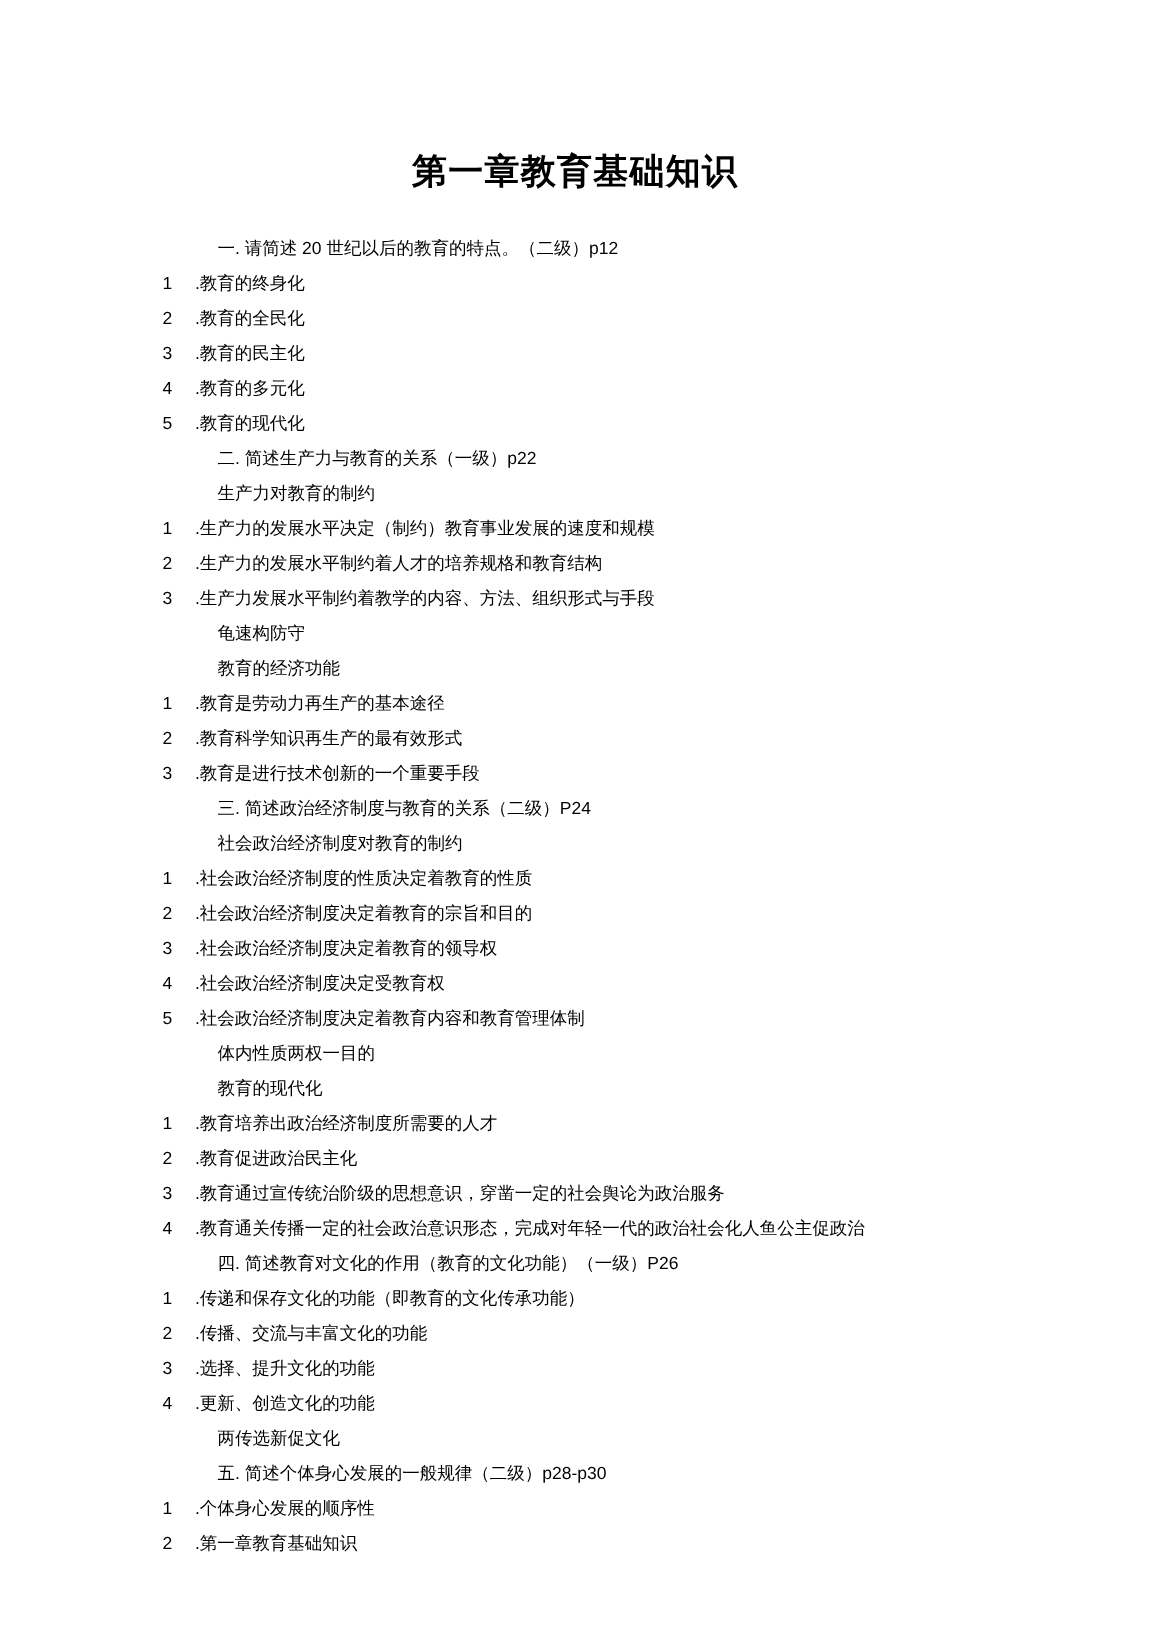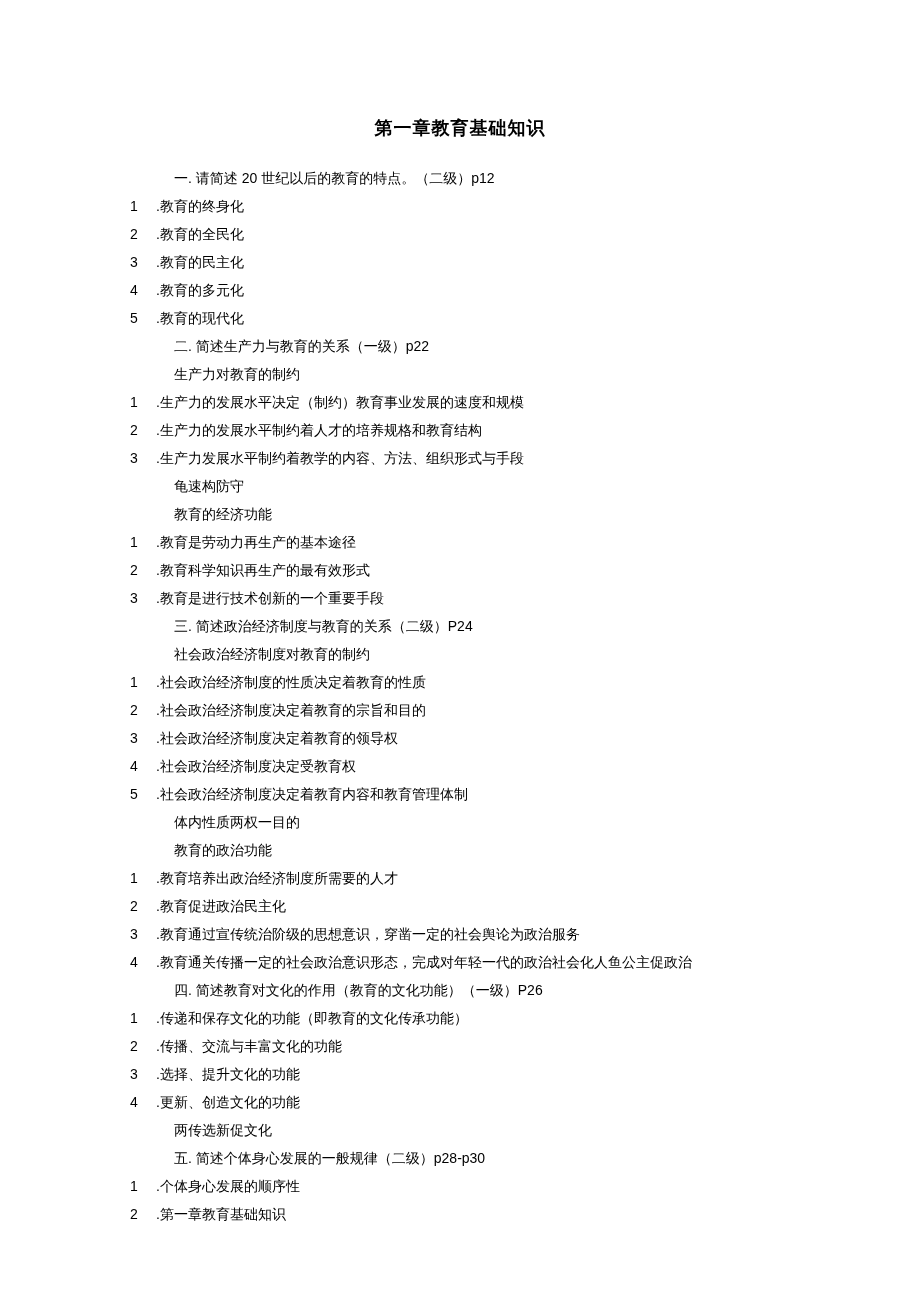--- a/index.html
+++ b/index.html
@@ -12,21 +12,21 @@
       font-family: "Microsoft YaHei", "SimSun", sans-serif;
       width: 920px;
       min-height: 1301px;
       padding: 110px 130px 60px 130px;
       color: #000000;
       font-size: 14px;
       line-height: 2.0;
     }
     .title {
       font-family: "SimSun", serif;
-      font-size: 18px;
+      font-size: 28px;
       text-align: center;
       margin-bottom: 18px;
       letter-spacing: 1px;
     }
     .line {
       display: block;
       margin-left: 44px;
     }
     .num-line {
       display: flex;
@@ -113,21 +113,21 @@
     </div>
     <div class="num-line">
       <span class="num">4</span>
       <span class="num-text"> .社会政治经济制度决定受教育权</span>
     </div>
     <div class="num-line">
       <span class="num">5</span>
       <span class="num-text"> .社会政治经济制度决定着教育内容和教育管理体制</span>
     </div>
     <div class="line">体内性质两权一目的</div>
-    <div class="line">教育的政治功能</div>
+    <div class="line">教育的现代化</div>
     <div class="num-line">
       <span class="num">1</span>
       <span class="num-text"> .教育培养出政治经济制度所需要的人才</span>
     </div>
     <div class="num-line">
       <span class="num">2</span>
       <span class="num-text"> .教育促进政治民主化</span>
     </div>
     <div class="num-line">
       <span class="num">3</span>

